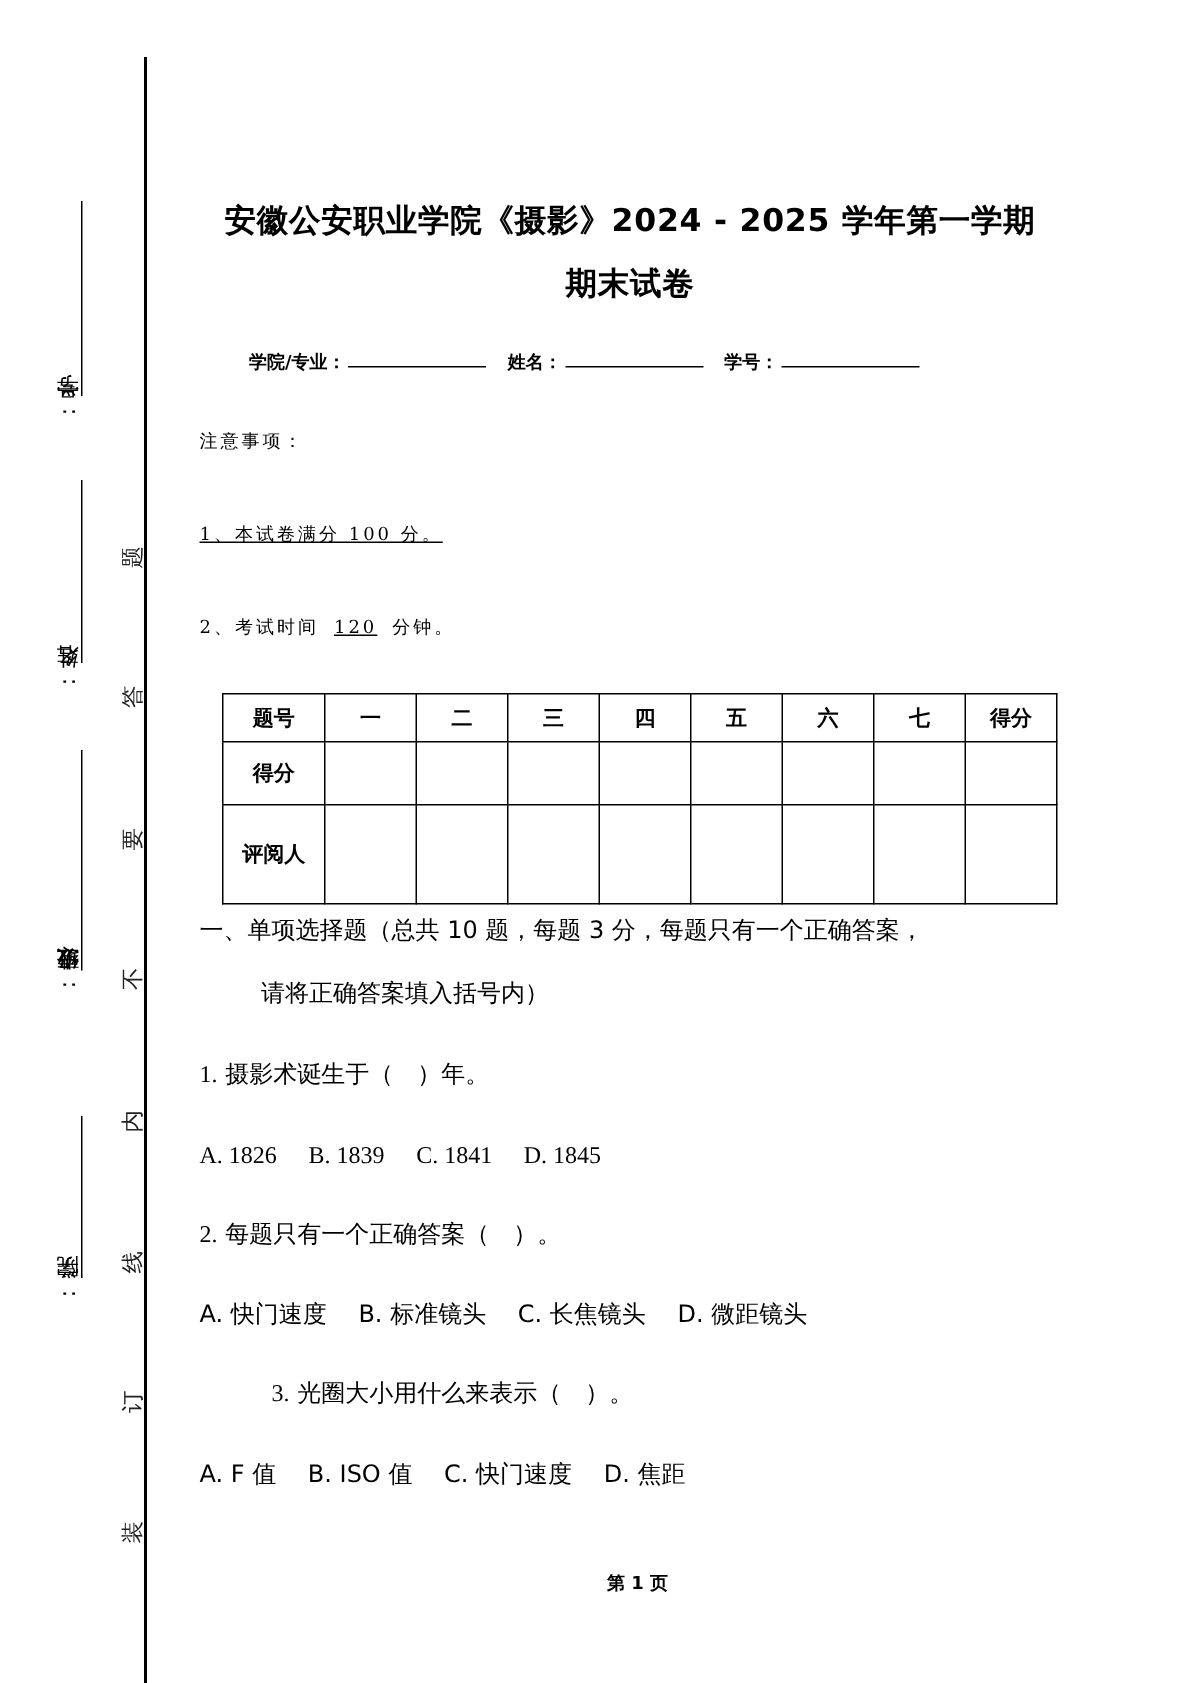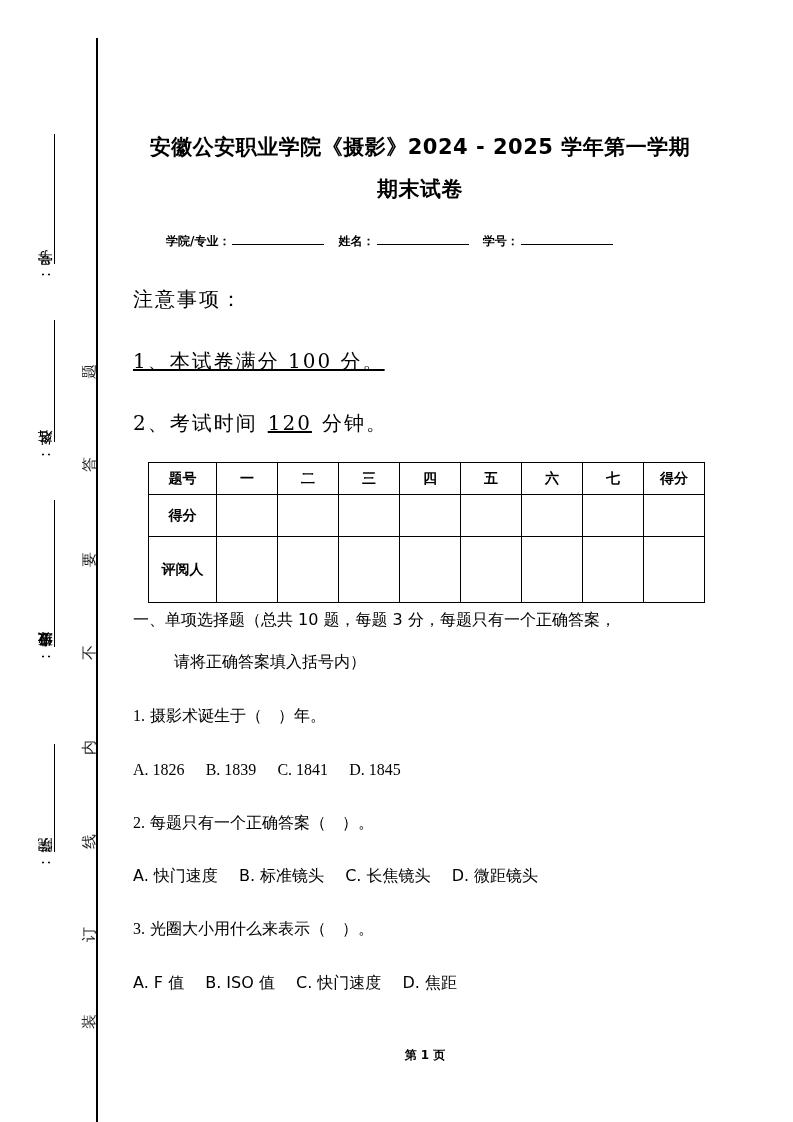--- a/index.html
+++ b/index.html
@@ -10,21 +10,21 @@
   .fill-seg { left:54px; }
   .vlabel { position:absolute; writing-mode:vertical-rl; transform:rotate(180deg);
             font-family:"DejaVu Sans","Liberation Sans",sans-serif; font-size:15px; }
   .seal { position:absolute; left:80px; font-size:15px; width:18px; text-align:center;
           transform:rotate(-90deg); font-family:"DejaVu Sans","Liberation Sans",sans-serif; color:#222; }
   .title { position:absolute; left:0; width:840px; text-align:center; font-weight:bold;
            font-family:"DejaVu Sans","Liberation Sans",sans-serif; font-size:21px; letter-spacing:0.5px; }
   .info-row { position:absolute; top:230px; left:166px; font-weight:bold; font-size:12px;
               font-family:"DejaVu Sans","Liberation Sans",sans-serif; white-space:nowrap; }
   .info-row .blank { display:inline-block; width:92px; border-bottom:1px solid #000; margin:0 10px 0 2px; height:14px; vertical-align:baseline; }
-  .text { position:absolute; left:133px; font-size:20px; letter-spacing:2px; white-space:nowrap; }
+  .text { position:absolute; left:133px; font-size:12px; letter-spacing:2px; white-space:nowrap; }
   .u { text-decoration:underline; padding:0 10px; }
   table.score { position:absolute; top:462px; left:148px; border-collapse:collapse;
                 font-family:"DejaVu Sans","Liberation Sans",sans-serif; font-size:14px; }
   table.score td { border:1px solid #000; text-align:center; font-weight:bold; padding:0; }
   table.score td.h { width:67px; }
   table.score td.c { width:60px; }
   .q { position:absolute; left:133px; font-size:16px; white-space:nowrap;
        font-family:"DejaVu Sans","Liberation Sans",sans-serif; }
   .q .num { font-family:"Liberation Serif","DejaVu Serif",serif; }
   .opt { margin-right:16px; }
@@ -127,21 +127,21 @@
   <span class="num">2.</span>
   <span>每题只有一个正确答案（　）。</span>
 </div>
 <div class="q" style="top:866px;">
   <span class="opt">A. 快门速度</span>
   <span class="opt">B. 标准镜头</span>
   <span class="opt">C. 长焦镜头</span>
   <span class="opt">D. 微距镜头</span>
 </div>
 
-<div class="q" style="top:919px;">
+<div class="q" style="top:919px;margin-left:48px;">
   <span class="num">3.</span>
   <span>光圈大小用什么来表示（　）。</span>
 </div>
 <div class="q" style="top:973px;">
   <span class="opt">A. F 值</span>
   <span class="opt">B. ISO 值</span>
   <span class="opt">C. 快门速度</span>
   <span class="opt">D. 焦距</span>
 </div>
 

